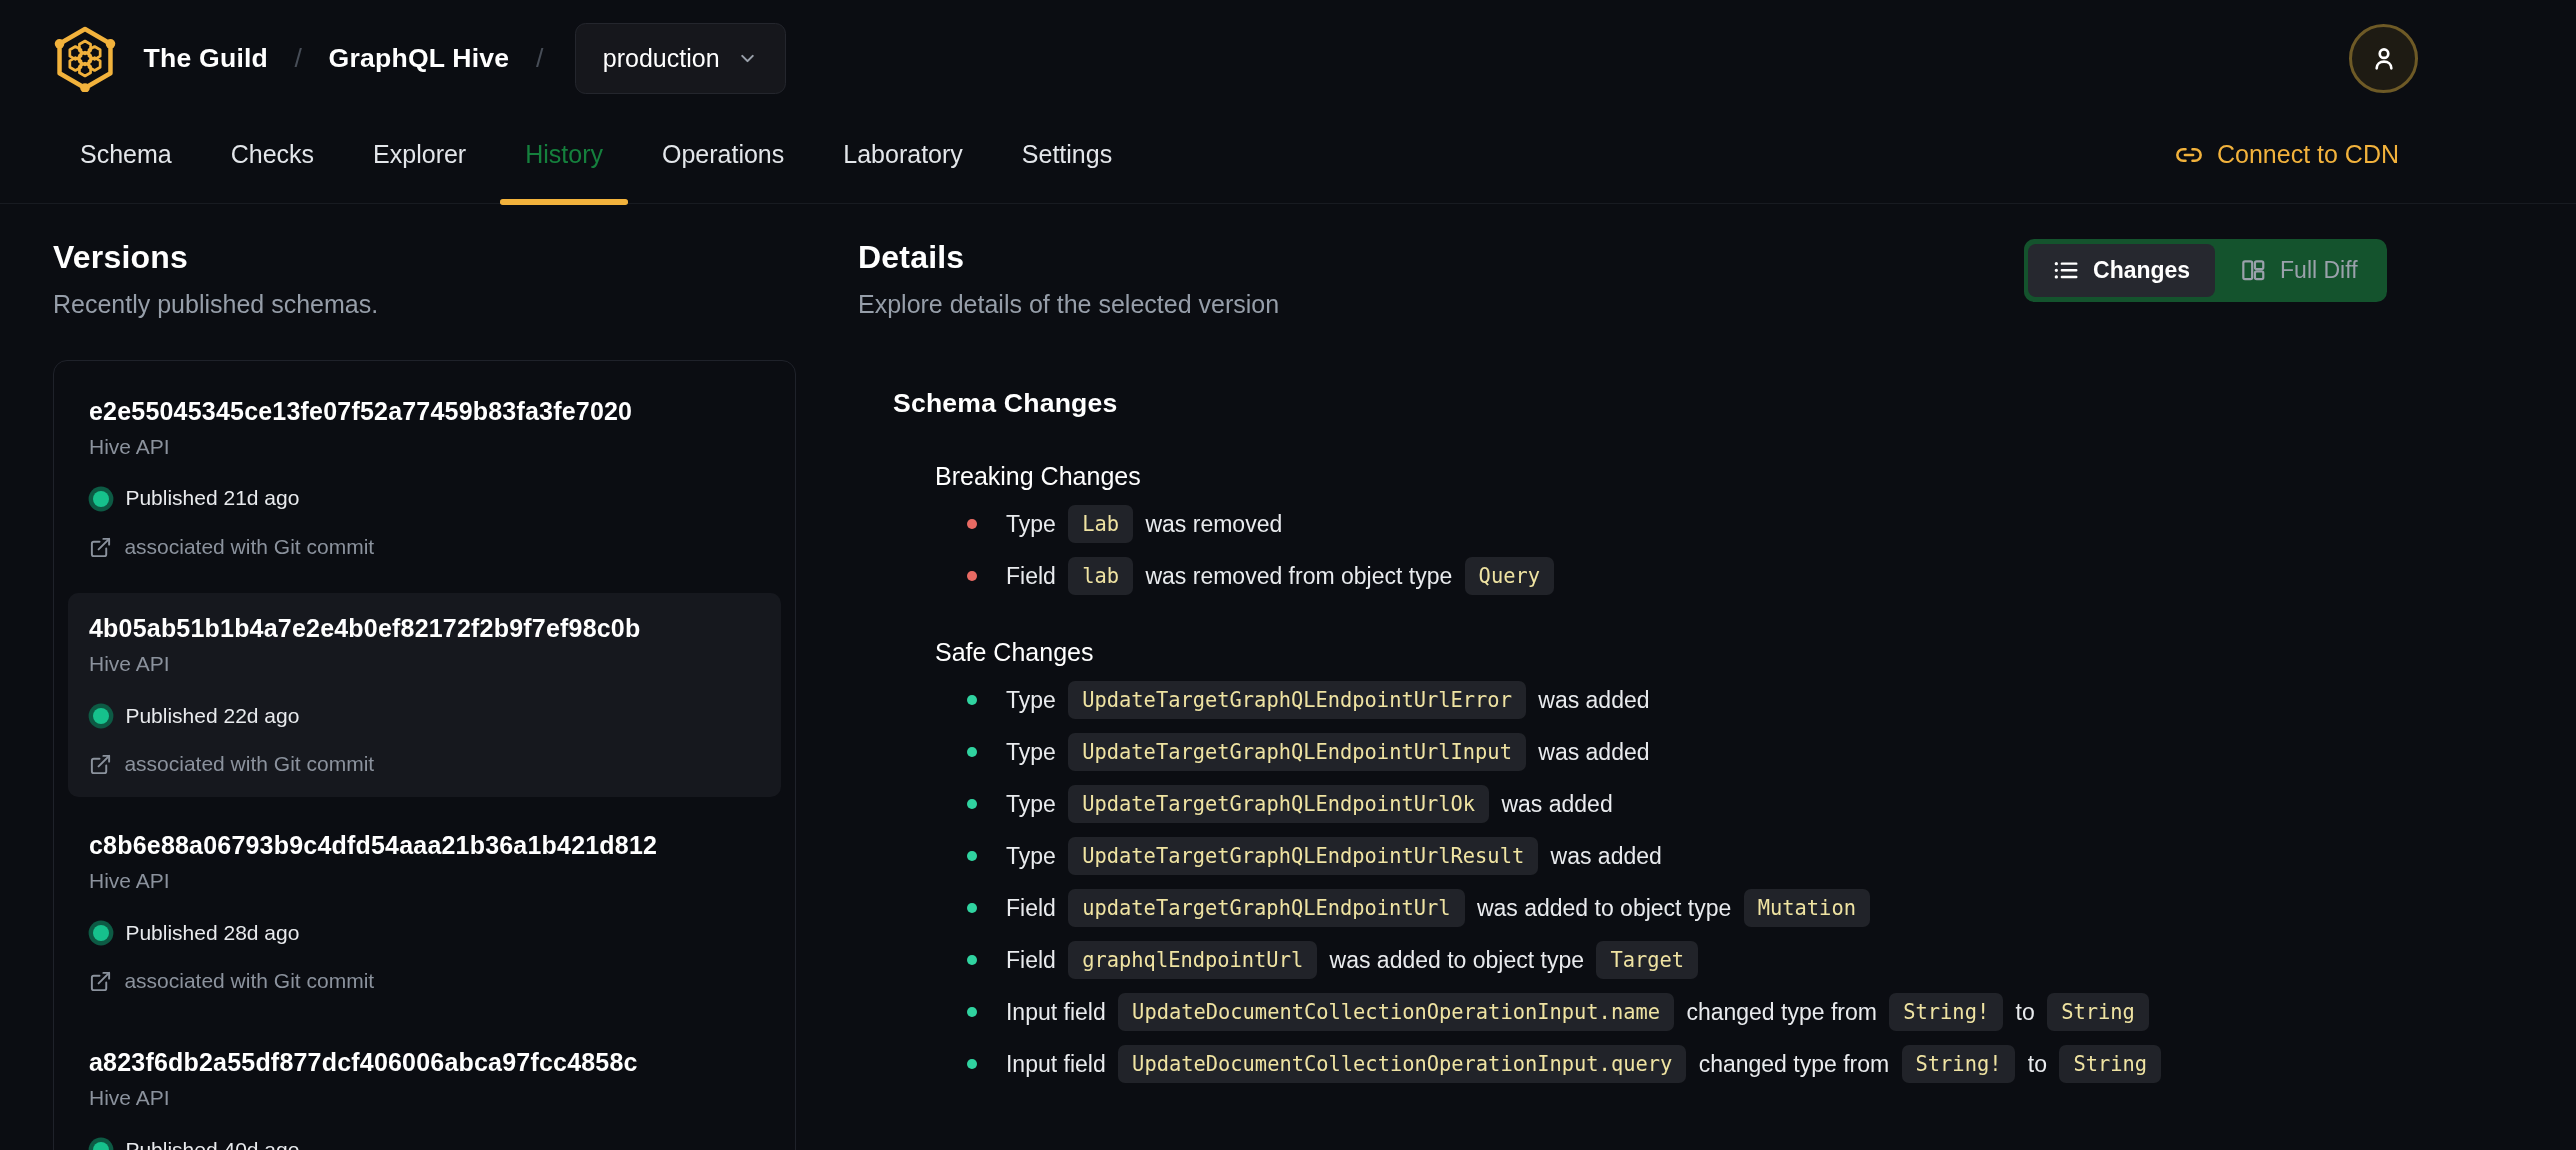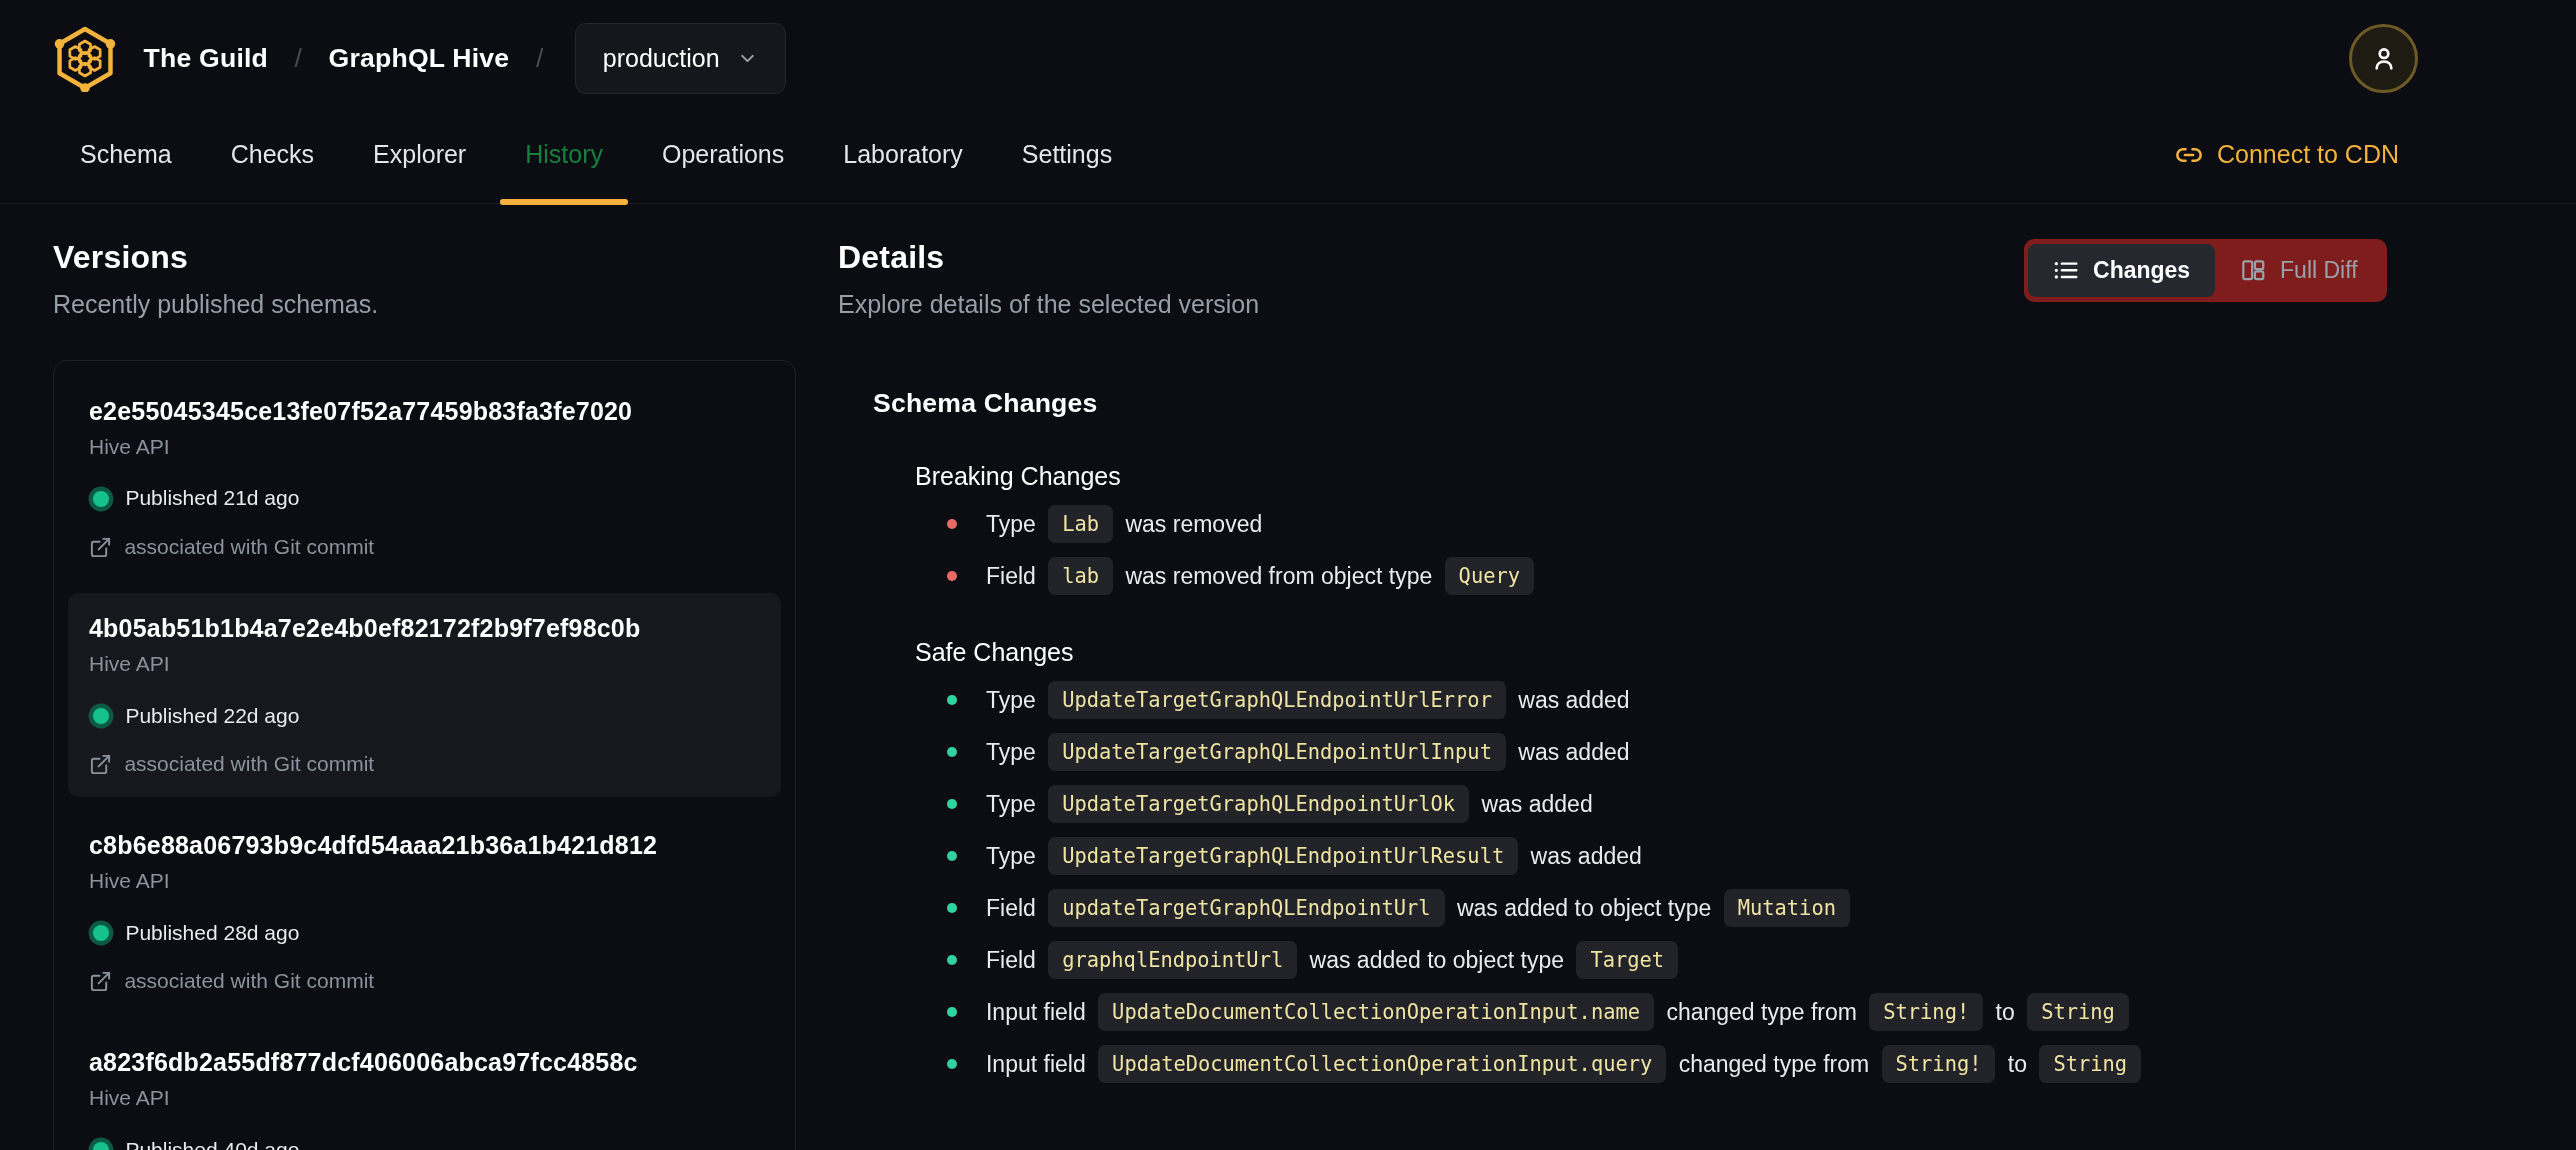--- a/index.html
+++ b/index.html
@@ -56,37 +56,37 @@
   .tab.active{color:#15803d;}
   .tab.active::after{
     content:"";position:absolute;left:-25px;right:-25px;bottom:-1.8px;height:6.2px;
     background:var(--accent);border-radius:2.7px;
   }
   .cdn-link{display:flex;align-items:center;gap:14px;color:var(--accent);font-size:25px;cursor:pointer;white-space:nowrap}
   .cdn-link svg{width:28px;height:28px;stroke:var(--accent)}
   
   .main{display:flex;align-items:flex-start;padding:0 189px 0 53px;}
   .col-left{width:743px;flex:none;}
-  .col-right{flex:1;margin-left:42px;min-width:0;}
+  .col-right{flex:1;margin-left:62px;min-width:0;}
   .sec-title{font-size:32px;font-weight:700;margin:35px 0 0;letter-spacing:0.2px}
   .sec-sub{font-size:25px;color:var(--muted);margin:14px 0 0;font-weight:400}
   
   .versions-panel{margin-top:41px;border:0.9px solid var(--panel-border);border-radius:14px;padding:14px;}
   .version-item{padding:19.5px 21px;border-radius:10.6px;cursor:pointer;margin-bottom:12.4px;}
   .version-item:last-child{margin-bottom:0}
   .version-item.selected{background:#16181e;}
   .v-hash{font-size:25px;font-weight:700;line-height:32px;letter-spacing:0.2px;white-space:nowrap}
   .v-service{font-size:21px;color:var(--muted2);margin-top:7px;line-height:26.6px}
   .v-status{display:flex;align-items:center;gap:16px;margin-top:25px;font-size:21px;color:#e8eaed;line-height:26.6px}
   .dot{width:16px;height:16px;border-radius:50%;background:var(--dot);box-shadow:0 0 0 4.4px var(--dot-ring);flex:none;margin-left:4.4px}
   .v-git{display:flex;align-items:center;gap:12.4px;margin-top:22px;font-size:21px;color:var(--muted2);line-height:26.6px;cursor:pointer}
   .v-git svg{width:23px;height:23px;stroke:var(--muted2);flex:none}
   
   .details-header{display:flex;align-items:flex-start;justify-content:space-between;}
-  .toggle-group{display:flex;background:#7f1d1d;border-radius:10.6px;padding:4.4px;margin-top:35px;}
+  .toggle-group{display:flex;background:#14532d;border-radius:10.6px;padding:4.4px;margin-top:35px;}
   .toggle-btn{display:flex;align-items:center;gap:13.3px;padding:13.3px 25px;border-radius:8px;font-size:23px;color:#9aa1ab;cursor:pointer;white-space:nowrap}
   .toggle-btn.active{background:#26282f;color:#fff;font-weight:700}
   .toggle-btn svg{width:26.6px;height:26.6px;stroke:currentColor}
   
   .schema-changes{margin-top:69px;margin-left:35px;}
   .schema-title{font-size:26.6px;font-weight:700;margin:0;letter-spacing:0.2px}
   .change-section{margin-left:42px;margin-top:43px;}
   .change-section-title{font-size:25px;font-weight:500;margin:0;color:#fff}
   .change-list{list-style:none;margin:12.4px 0 0;padding:0 0 0 32px;}
   .change-row{display:flex;align-items:center;margin-top:14px;min-height:37px;}

